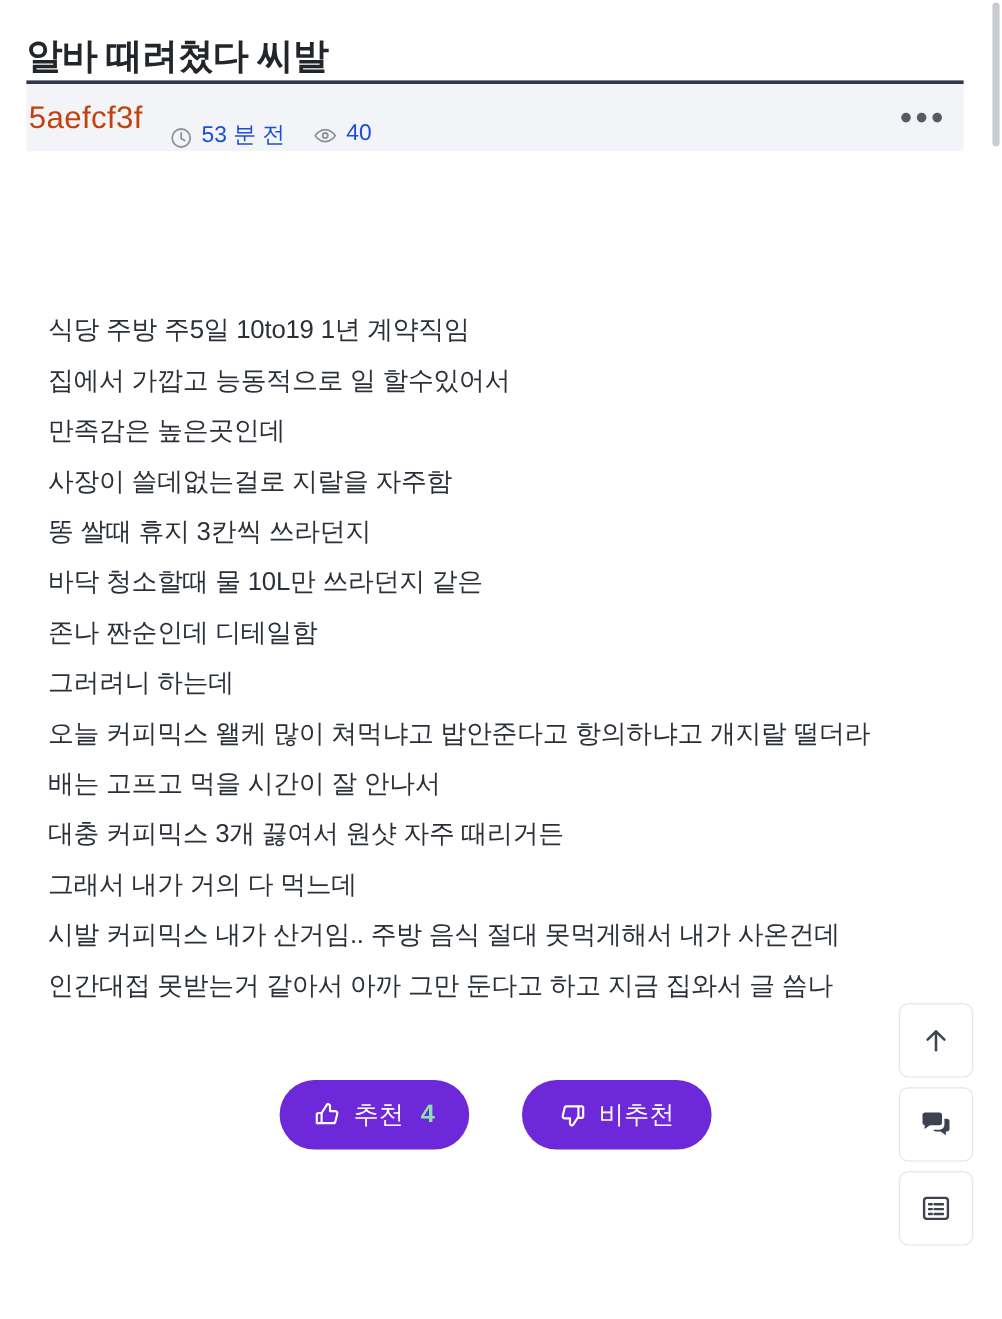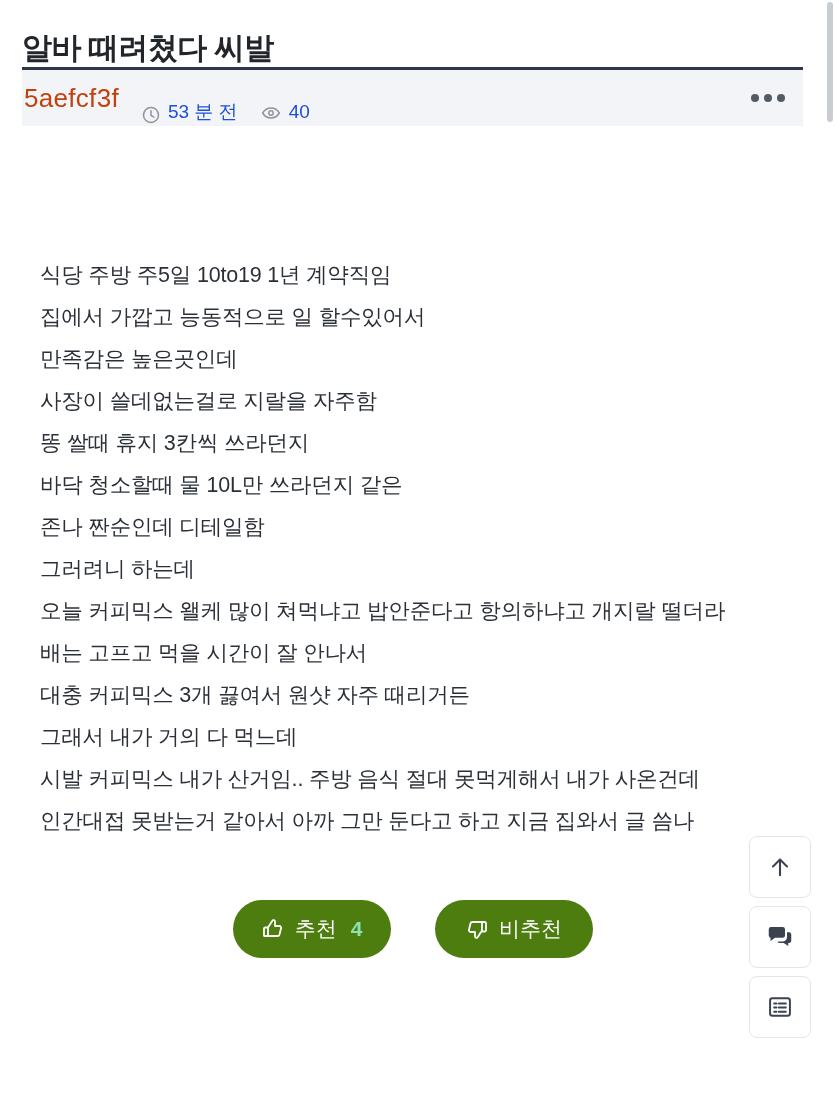--- a/index.html
+++ b/index.html
@@ -136,21 +136,21 @@
     display: flex;
     justify-content: center;
     gap: 44px;
     padding-top: 42px;
   }
   .vote-btn {
     display: flex;
     align-items: center;
     justify-content: center;
     gap: 10px;
-    background: #4d7c0f;
+    background: #6d28d9;
     color: #ffffff;
     border: none;
     border-radius: 30px;
     height: 58px;
     min-width: 158px;
     padding: 0 26px;
     font-size: 21px;
     font-family: "Liberation Sans", sans-serif;
     cursor: pointer;
   }

